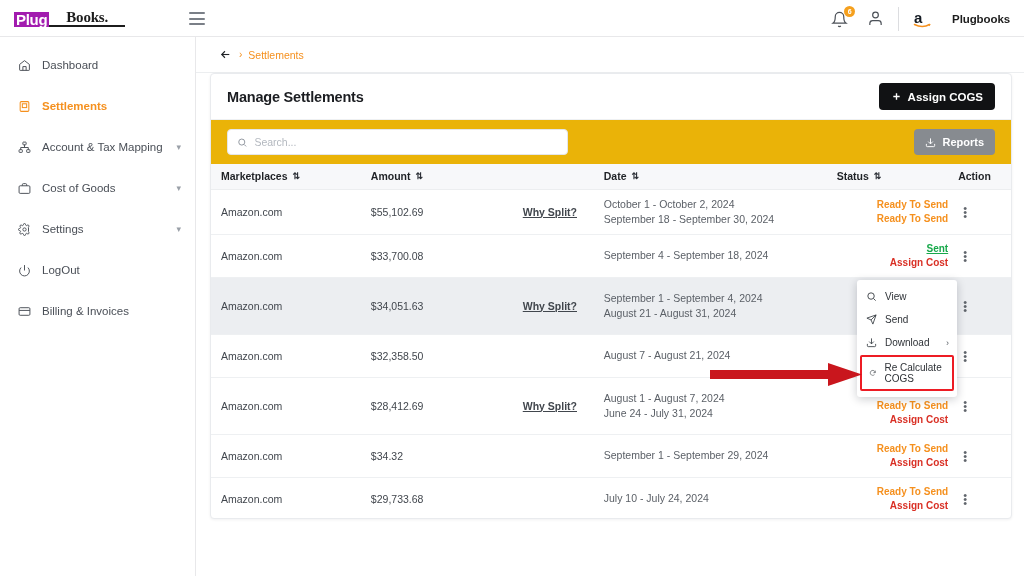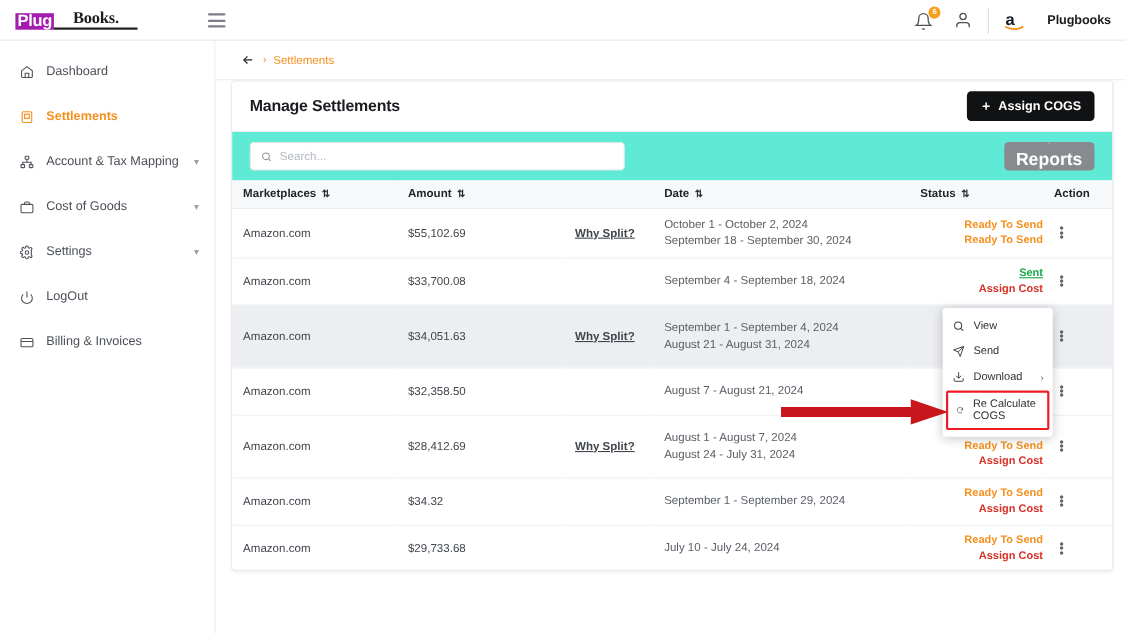--- a/index.html
+++ b/index.html
@@ -91,37 +91,36 @@
   .card-title { font-size: 14.5px; font-weight: 700; color: #1b1d21; letter-spacing: -0.2px; }
   .btn-dark {
     background: #111214; color:#fff; border:none; border-radius: 4px;
     height: 27px; padding: 0 12px; font-size: 11.5px; font-weight: 600;
     display:flex; align-items:center; gap:6px; cursor:pointer;
     font-family:"Liberation Sans", sans-serif;
   }
 
   .toolbar {
     height: 44px; display:flex; align-items:center; justify-content: space-between;
-    padding: 0 16px; background:#5eead4;
+    padding: 0 16px; background:#eab308;
   }
   .search-box {
     width: 341px; height: 26px; border: 1px solid #e4e6e9; border-radius: 4px;
     display:flex; align-items:center; padding: 0 9px; gap: 7px; background:#fff;
   }
   .search-box input {
     border:none; outline:none; font-size: 10.5px; color:#6c7178; width:100%;
     font-family:"Liberation Sans", sans-serif; background: transparent;
   }
   .search-box input::placeholder { color:#b3b8bf; }
   .btn-gray {
     background:#878b90; color:#fff; border:none; border-radius:4px;
-    height:26px; padding: 0 11px; font-size: 16px; font-weight:600;
+    height:26px; padding: 0 11px; font-size: 11px; font-weight:600;
     display:flex; align-items:center; gap:6px; cursor:pointer;
     font-family:"Liberation Sans", sans-serif;
-    flex-direction:column;
   }
 
   
   table.tbl { width: 100%; border-collapse: collapse; table-layout: fixed; }
   table.tbl thead th {
     background: #f7f8fa; font-size: 10.5px; font-weight: 700; color: #1f2226;
     text-align: left; height: 25px; padding: 0 0 0 10px; border-bottom: 1px solid #eceef0;
   }
   .th-in { display: inline-flex; align-items:center; gap: 5px; }
   .sorticon { color:#2b2f36; font-size: 9px; letter-spacing:-2px; }
@@ -440,21 +439,21 @@
                   <div>•</div>
                 </div>
               </td>
             </tr>
             <tr>
               <td>Amazon.com</td>
               <td>$28,412.69</td>
               <td class="why-split">Why Split?</td>
               <td>
                 <div class="dline">August 1 - August 7, 2024</div>
-                <div class="dline">August 24 - July 31, 2024</div>
+                <div class="dline">June 24 - July 31, 2024</div>
               </td>
               <td>
                 <div class="st st-ready">Ready To Send</div>
                 <div class="st st-ready">Ready To Send</div>
                 <div class="st st-assign">Assign Cost</div>
               </td>
               <td>
                 <div class="kebab">
                   <div>•</div>
                   <div>•</div>

